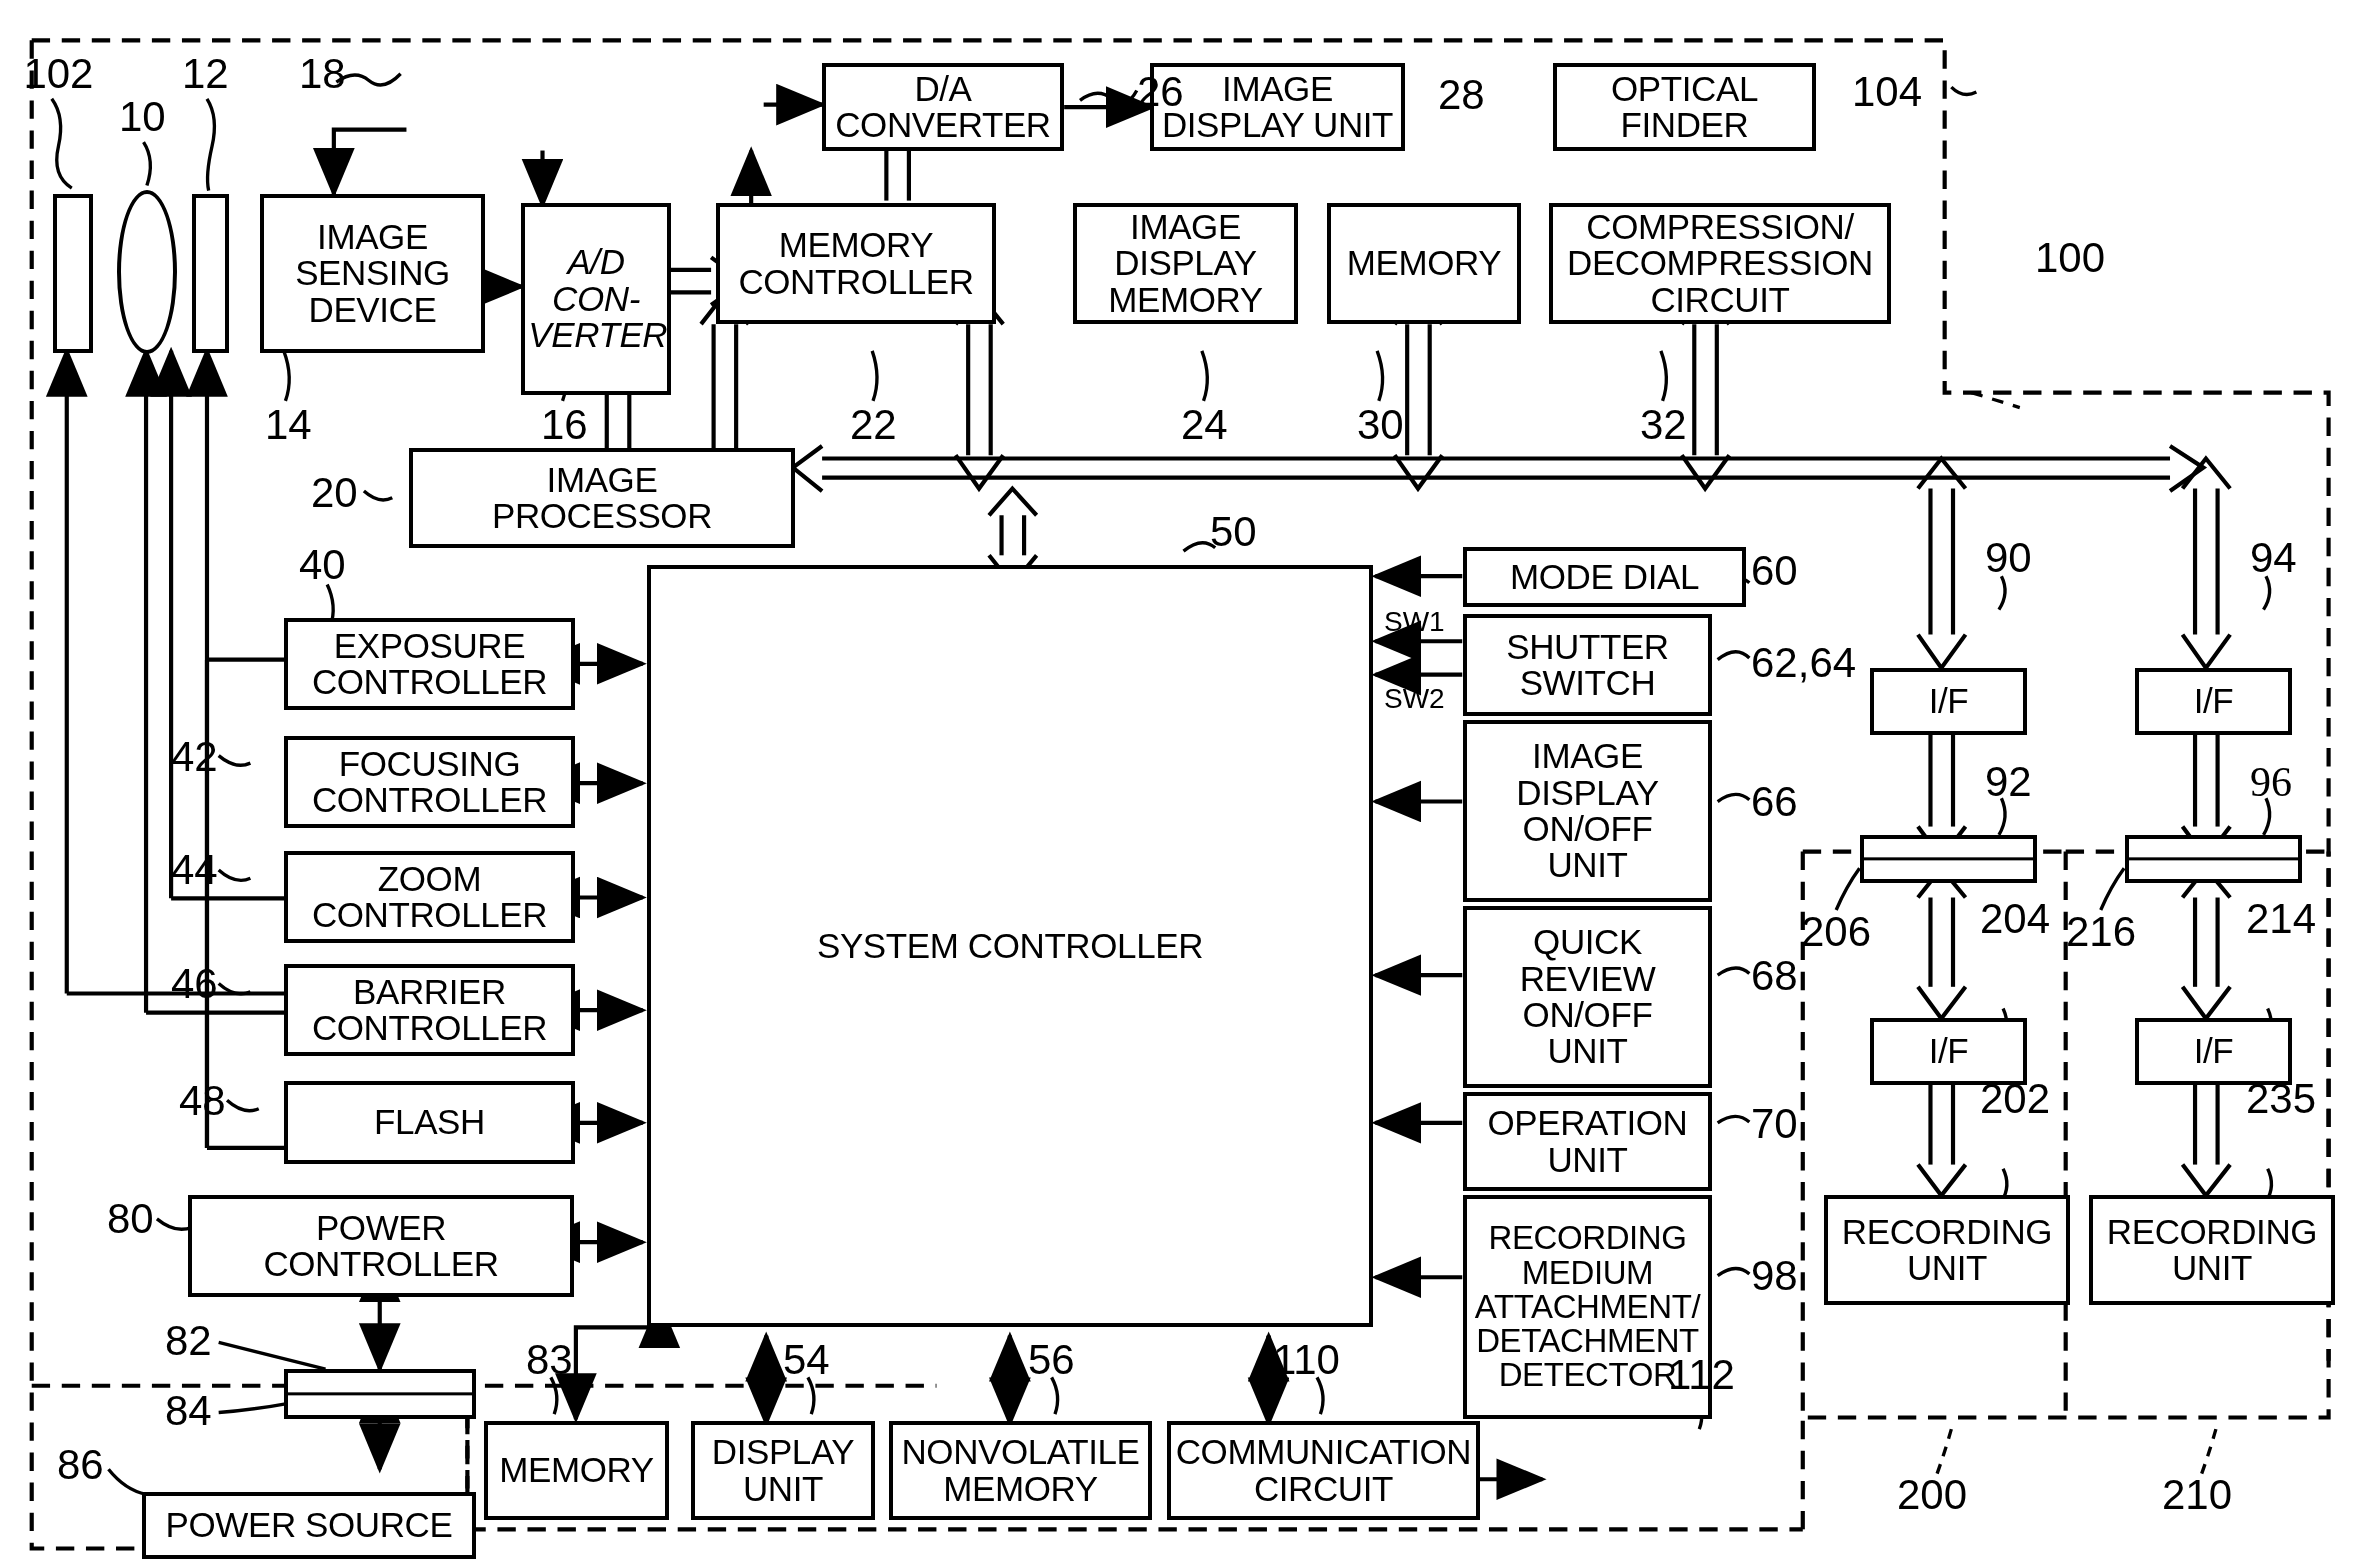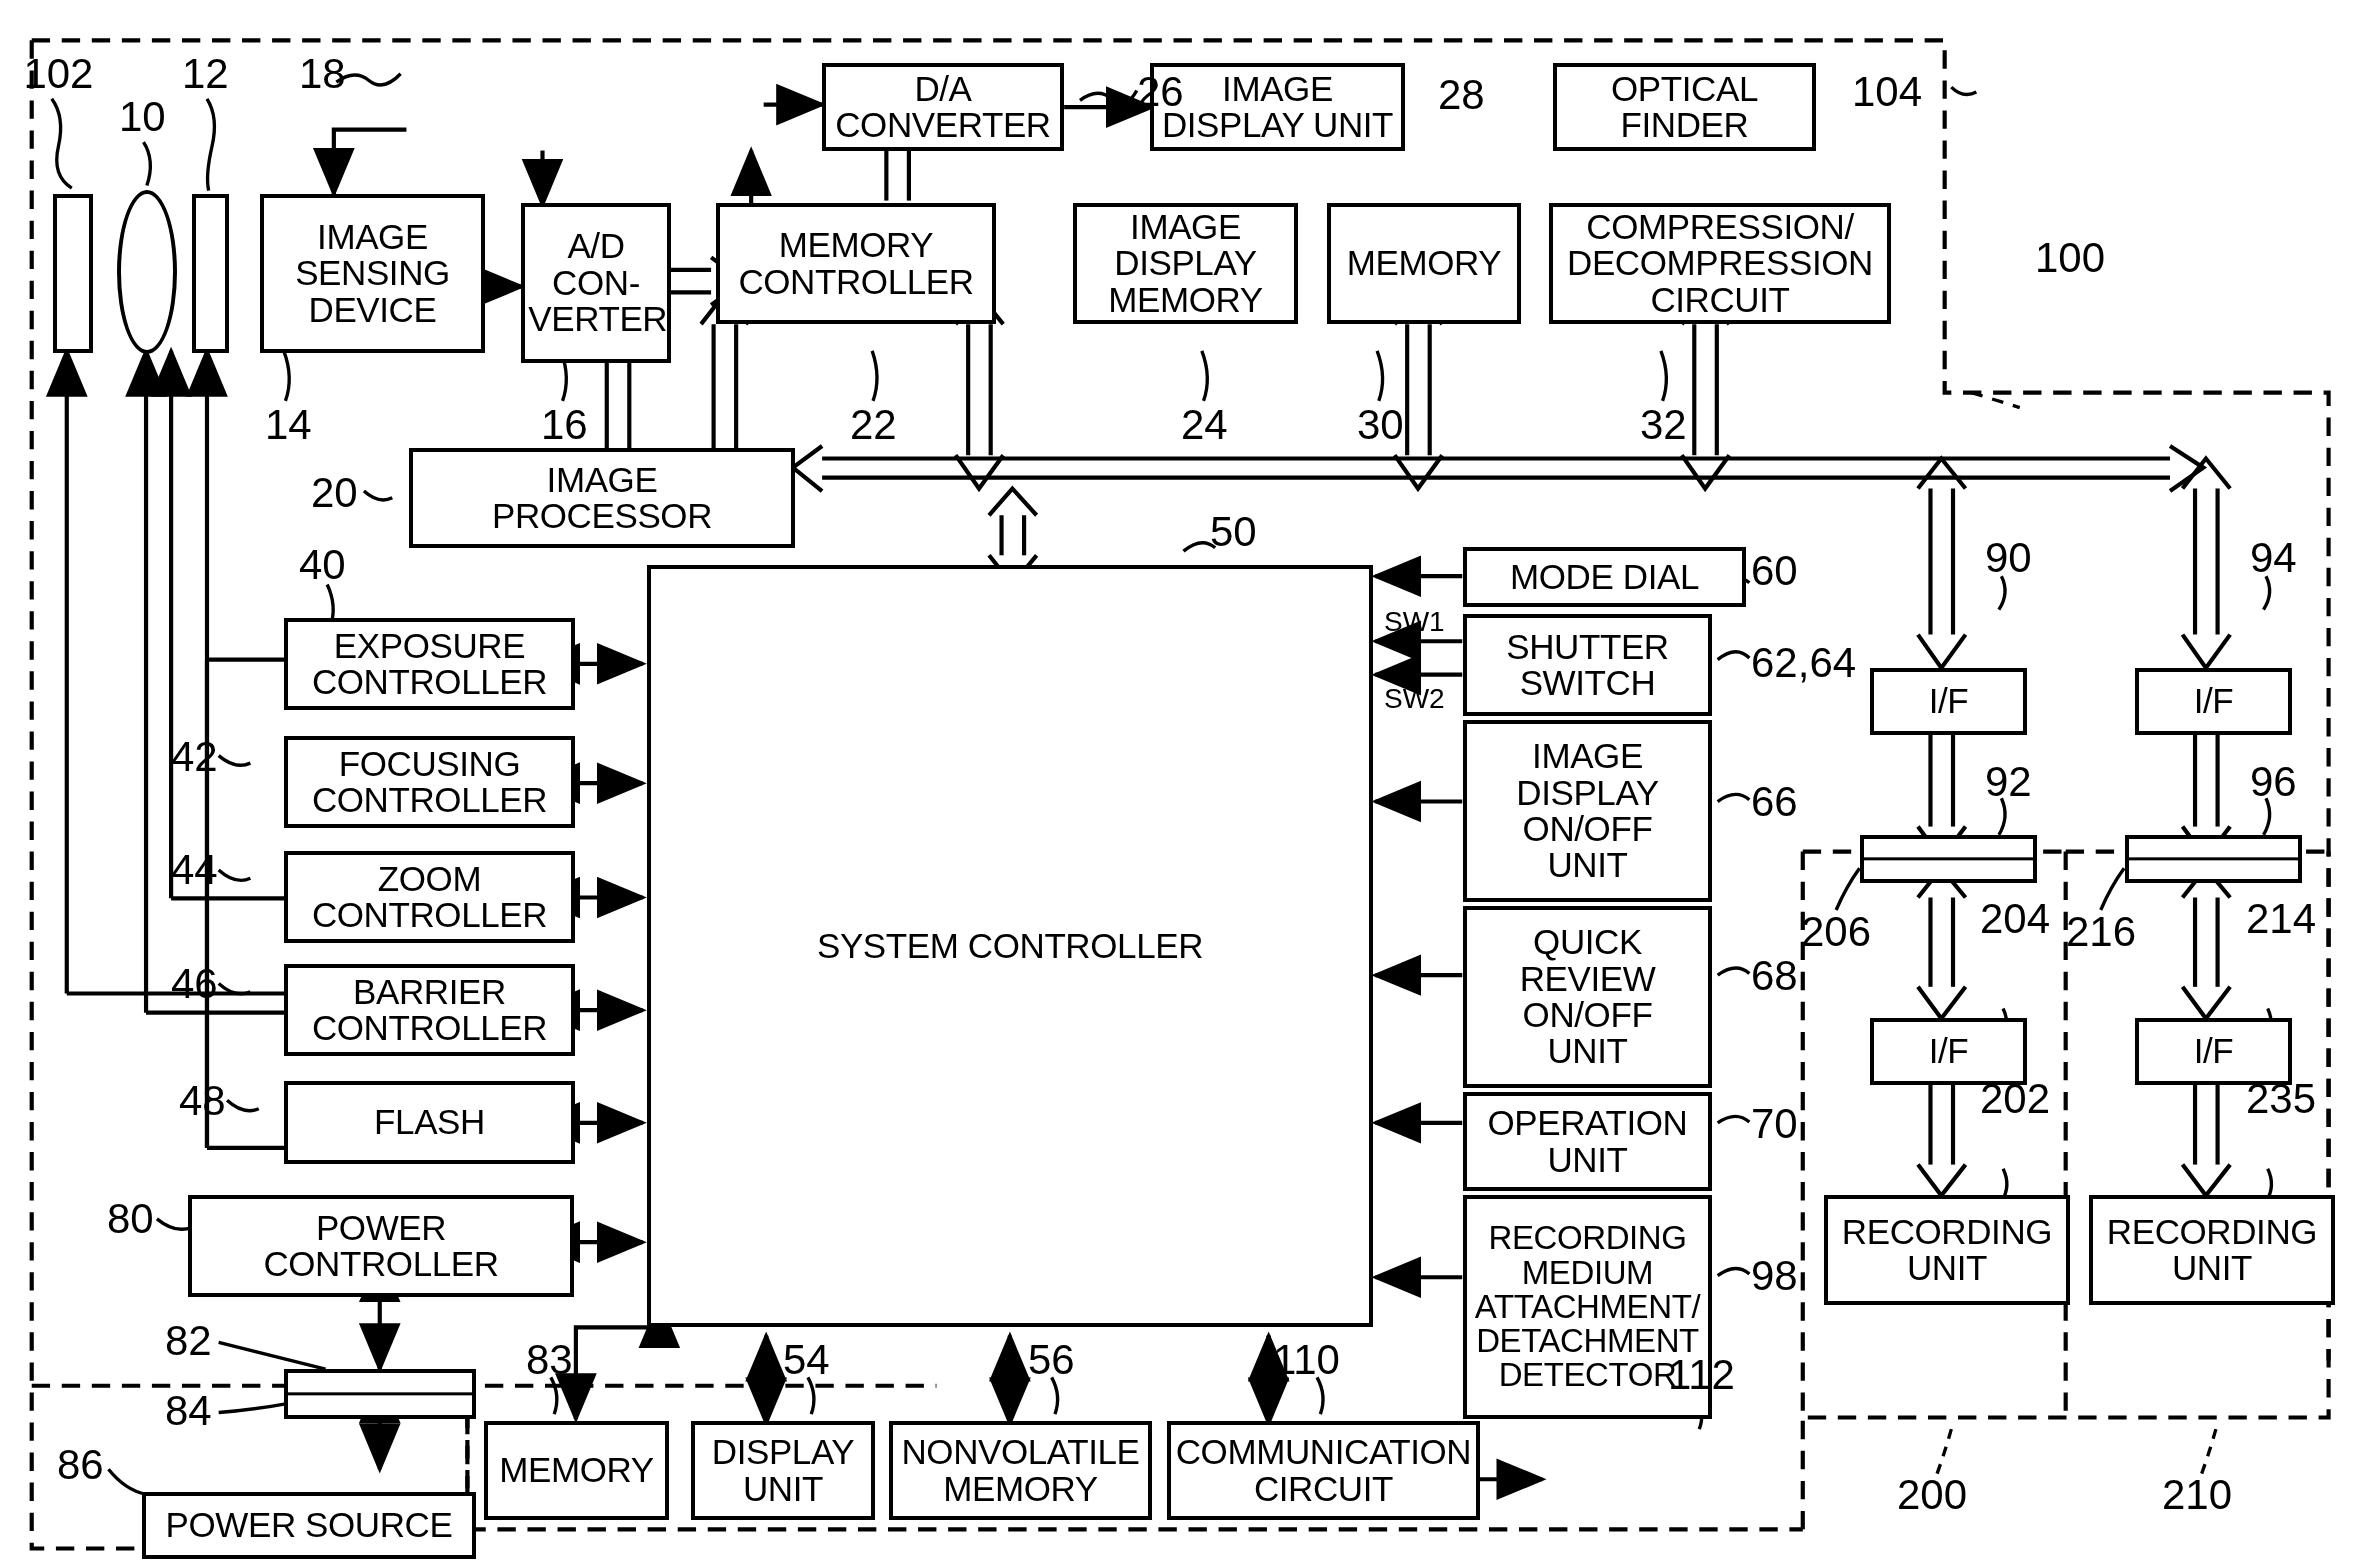--- a/index.html
+++ b/index.html
@@ -300,21 +300,21 @@
   <div class="barbox" style="left:53px;top:194px;width:40px;height:159px;"></div>
   <div class="lens" style="left:117px;top:190px;width:60px;height:164px;"></div>
   <div class="barbox" style="left:192px;top:194px;width:37px;height:159px;"></div>
 
   <div class="blk f42" style="left:260px;top:194px;width:225px;height:159px;">
     <span>IMAGE
 SENSING
 DEVICE</span>
   </div>
 
-  <div class="blk f42" style="left:521px;top:203px;width:150px;height:160px;">
+  <div class="blk f42" style="left:521px;top:203px;width:150px;height:192px;font-style:italic;">
     <span>A/D
 CON-
 VERTER</span>
   </div>
 
 
   <div class="blk f42" style="left:822px;top:63px;width:242px;height:88px;">
     <span>D/A
 CONVERTER</span>
   </div>
@@ -497,21 +497,21 @@
   <div class="ref" style="left:1751px;top:547px;">60</div>
   <div class="ref" style="left:1751px;top:639px;">62,64</div>
   <div class="ref" style="left:1751px;top:778px;">66</div>
   <div class="ref" style="left:1751px;top:952px;">68</div>
   <div class="ref" style="left:1751px;top:1100px;">70</div>
   <div class="ref" style="left:1751px;top:1252px;">98</div>
 
   <div class="ref" style="left:1985px;top:534px;">90</div>
   <div class="ref" style="left:2250px;top:534px;">94</div>
   <div class="ref" style="left:1985px;top:758px;">92</div>
-  <div class="ref" style="left:2250px;top:758px;">96</div>
+  <div class="ref" style="left:2250px;top:758px;font-family:Liberation Serif, serif;">96</div>
   <div class="ref" style="left:1801px;top:908px;">206</div>
   <div class="ref" style="left:1980px;top:895px;">204</div>
   <div class="ref" style="left:2066px;top:908px;">216</div>
   <div class="ref" style="left:2246px;top:895px;">214</div>
   <div class="ref" style="left:1980px;top:1075px;">202</div>
   <div class="ref" style="left:2246px;top:1075px;">235</div>
   <div class="ref" style="left:1897px;top:1471px;">200</div>
   <div class="ref" style="left:2162px;top:1471px;">210</div>
 
   <div class="swlab" style="left:1384px;top:606px;">SW1</div>

